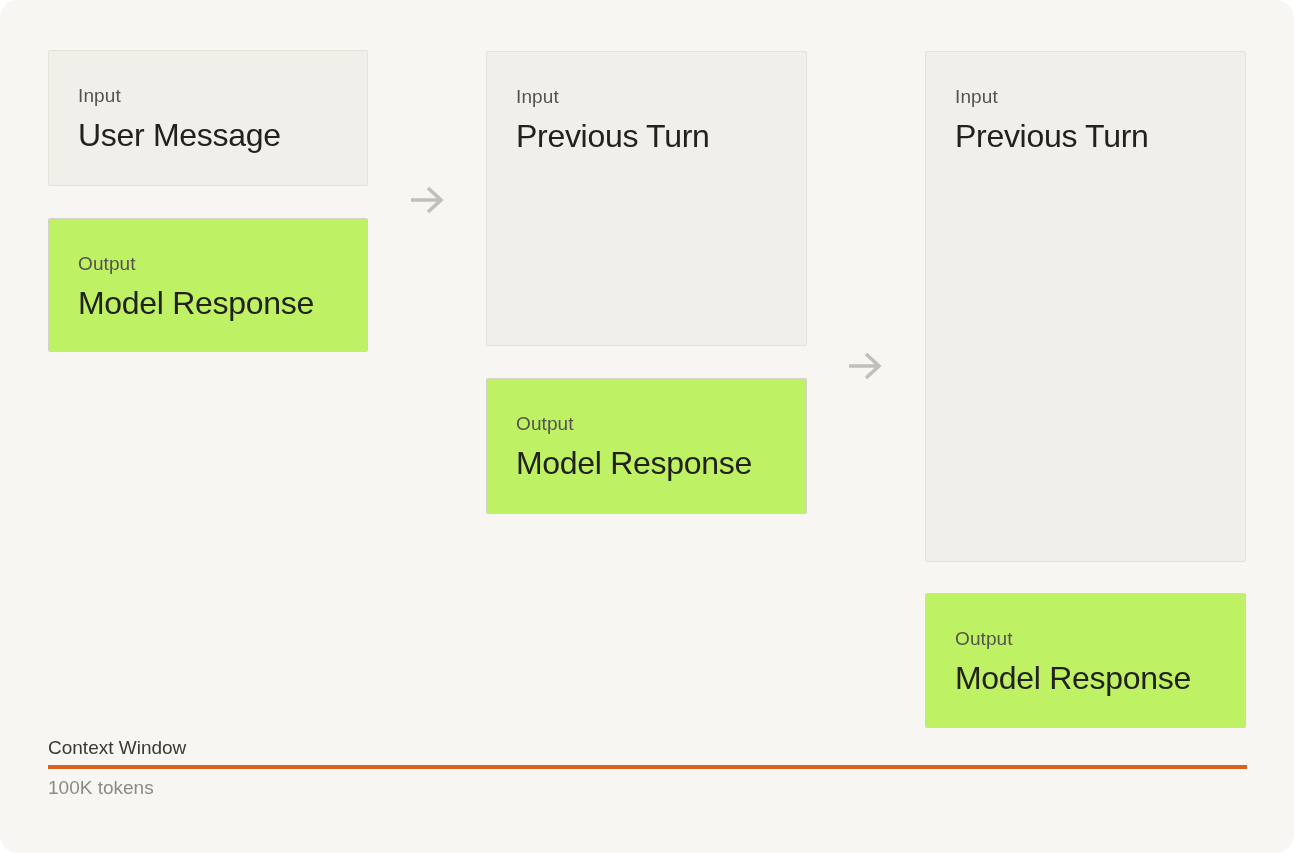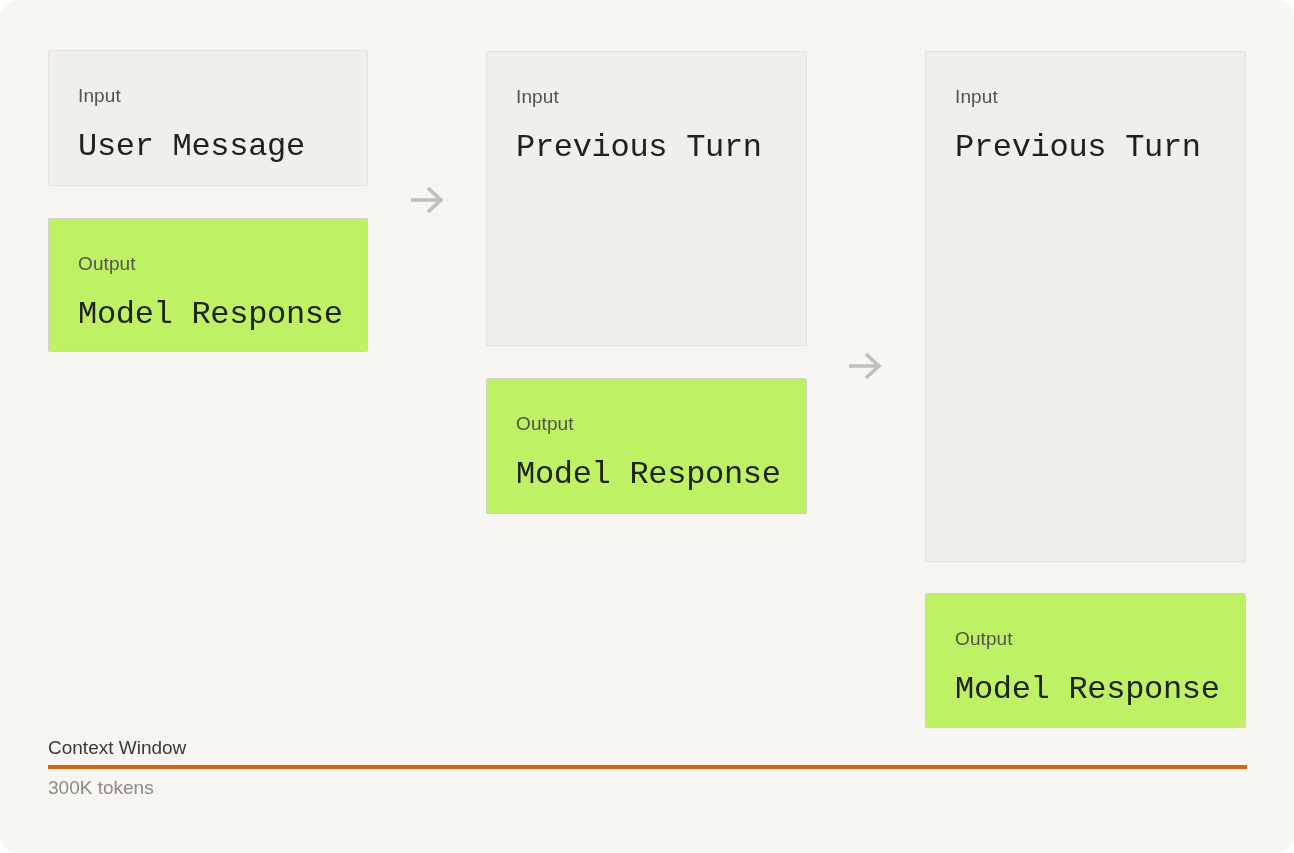--- a/index.html
+++ b/index.html
@@ -30,27 +30,26 @@
     background: #bef264;
     border: 1px solid #D3D1C8;
   }
   .kicker {
     font-size: 19px;
     line-height: 1.35;
     color: #55534D;
     letter-spacing: 0.1px;
   }
   .title {
-    margin-top: 19px;
+    margin-top: 7px;
     font-size: 32px;
     line-height: 1.2;
     color: #22211C;
     letter-spacing: -0.3px;
     white-space: nowrap;
-    font-family: Liberation Mono, monospace;
   }
   
   .c1-input  { left: 48px;  top: 50px;  width: 320px; height: 136px; }
   .c1-output { left: 48px;  top: 218px; width: 320px; height: 134px; }
   
   .c2-input  { left: 486px; top: 51px;  width: 321px; height: 295px; }
   .c2-output { left: 486px; top: 378px; width: 321px; height: 136px; }
   
   .c3-input  { left: 925px; top: 51px;  width: 321px; height: 511px; }
   .c3-output { left: 925px; top: 593px; width: 321px; height: 135px; }
@@ -128,15 +127,15 @@
     <div class="kicker">Input</div>
     <div class="title">Previous Turn</div>
   </div>
   <div class="box box-output c3-output">
     <div class="kicker">Output</div>
     <div class="title">Model Response</div>
   </div>
 
   <div class="context-label">Context Window</div>
   <div class="context-line"></div>
-  <div class="context-tokens">300K tokens</div>
+  <div class="context-tokens">100K tokens</div>
 
 </div>
 
 </body></html>

